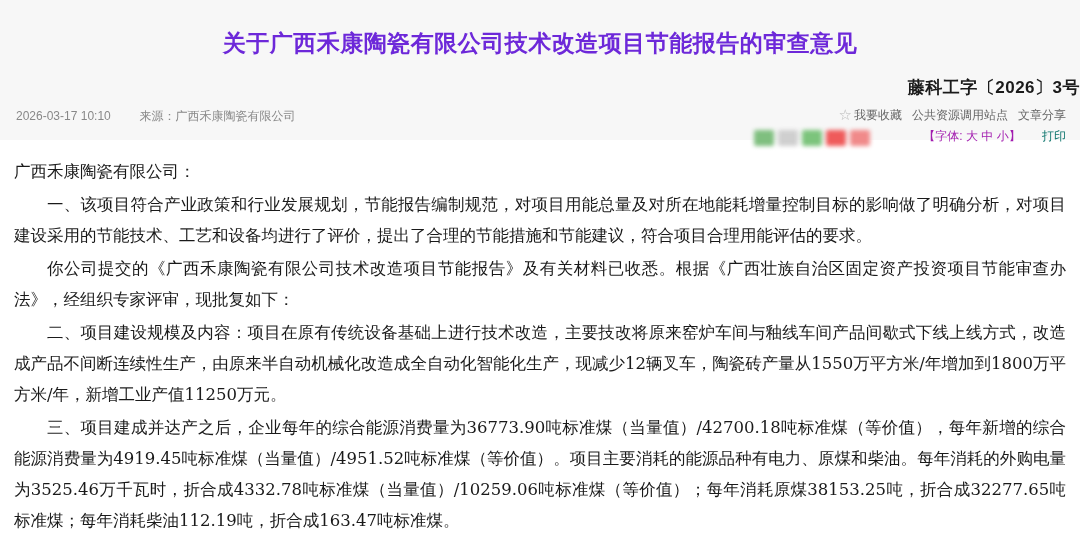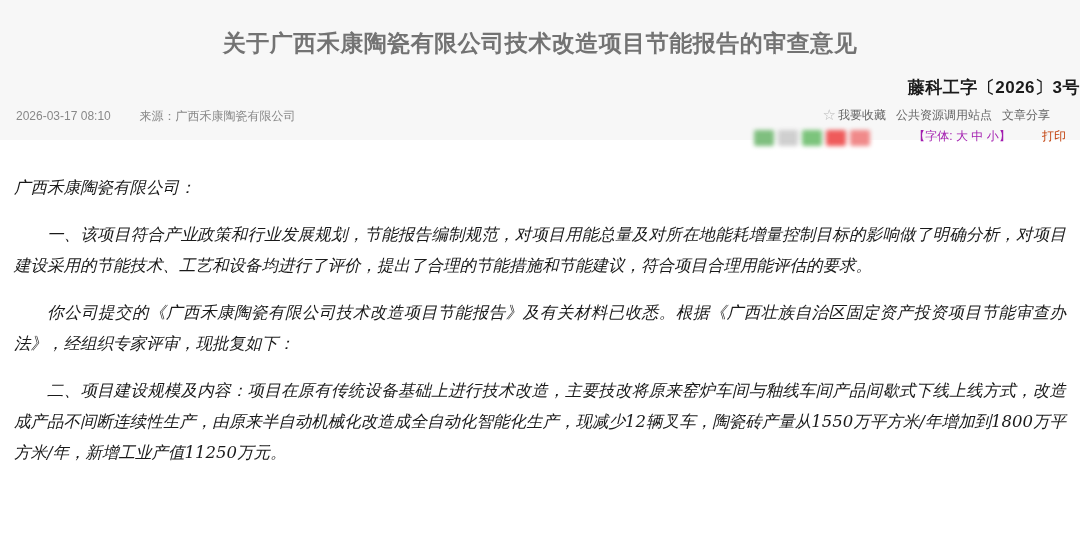--- a/index.html
+++ b/index.html
@@ -25,21 +25,21 @@
     background: #f7f7f7;
     padding: 18px 0 0 0;
     height: 140px;
     box-sizing: border-box;
     position: relative;
   }
   .doc-title {
     text-align: center;
     font-size: 23px;
     font-weight: bold;
-    color: #737373;
+    color: #6d28d9;
     letter-spacing: 0.5px;
     line-height: 34px;
     margin-top: 8px;
   }
   .doc-subtitle {
     text-align: right;
     font-size: 17px;
     font-weight: bold;
     color: #1a1a1a;
     margin-top: 16px;
@@ -60,21 +60,21 @@
     color: #888;
     line-height: 20px;
     white-space: nowrap;
   }
   .meta-left .sep {
     display: inline-block;
     width: 22px;
   }
   .meta-right {
     position: absolute;
-    right: 30px;
+    right: 14px;
     top: -2px;
     font-size: 12px;
     color: #666;
     line-height: 22px;
     white-space: nowrap;
     text-align: right;
   }
   .meta-right .star {
     color: #b9b9b9;
     font-size: 15px;
@@ -92,22 +92,22 @@
     right: 14px;
     top: 22px;
     font-size: 12px;
     color: #666;
     white-space: nowrap;
   }
   .font-row .fontsize {
     color: #a21caf;
   }
   .font-row .print {
-    margin-left: 28px;
-    color: #c2410c;
+    margin-left: 18px;
+    color: #0f766e;
     cursor: pointer;
   }
   
   .share-blobs {
     position: absolute;
     right: 210px;
     top: 24px;
     display: flex;
     gap: 4px;
     filter: blur(2.2px);
@@ -126,23 +126,22 @@
 
   
   .content {
     padding: 16px 14px 0 14px;
     font-size: 16.5px;
     line-height: 31px;
     color: #1a1a1a;
     font-family: "DejaVu Serif", "Liberation Serif", serif;
   }
   .content p {
-    margin: 16px 0 2px 0;
+    margin: 0 0 2px 0;
     text-align: justify;
-    font-style: italic;
   }
   .indent {
     text-indent: 2em;
   }
   .salutation {
     text-indent: 0;
     margin-bottom: 4px;
   }
 </style>
 </head>
@@ -150,21 +149,21 @@
 
 <div class="page">
 
   <div class="header-band">
 
     <div class="doc-title">关于广西禾康陶瓷有限公司技术改造项目节能报告的审查意见</div>
     <div class="doc-subtitle">藤科工字〔2026〕3号</div>
 
     <div class="meta-row">
       <div class="meta-left">
-        <span>2026-03-17 08:10</span>
+        <span>2026-03-17 10:10</span>
         <span class="sep"></span>
         <span>来源：</span><span>广西禾康陶瓷有限公司</span>
       </div>
 
       <div class="share-blobs">
         <span class="blob-a"></span>
         <span class="blob-b"></span>
         <span class="blob-c"></span>
         <span class="blob-d"></span>
         <span class="blob-e"></span>
@@ -179,15 +178,16 @@
         <span class="print">打印</span>
       </div>
     </div>
   </div>
 
   <div class="content">
     <p class="salutation">广西禾康陶瓷有限公司：</p>
     <p class="indent">一、该项目符合产业政策和行业发展规划，节能报告编制规范，对项目用能总量及对所在地能耗增量控制目标的影响做了明确分析，对项目建设采用的节能技术、工艺和设备均进行了评价，提出了合理的节能措施和节能建议，符合项目合理用能评估的要求。</p>
     <p class="indent">你公司提交的《广西禾康陶瓷有限公司技术改造项目节能报告》及有关材料已收悉。根据《广西壮族自治区固定资产投资项目节能审查办法》，经组织专家评审，现批复如下：</p>
     <p class="indent">二、项目建设规模及内容：项目在原有传统设备基础上进行技术改造，主要技改将原来窑炉车间与釉线车间产品间歇式下线上线方式，改造成产品不间断连续性生产，由原来半自动机械化改造成全自动化智能化生产，现减少12辆叉车，陶瓷砖产量从1550万平方米/年增加到1800万平方米/年，新增工业产值11250万元。</p>
+    <p class="indent">三、项目建成并达产之后，企业每年的综合能源消费量为36773.90吨标准煤（当量值）/42700.18吨标准煤（等价值），每年新增的综合能源消费量为4919.45吨标准煤（当量值）/4951.52吨标准煤（等价值）。项目主要消耗的能源品种有电力、原煤和柴油。每年消耗的外购电量为3525.46万千瓦时，折合成4332.78吨标准煤（当量值）/10259.06吨标准煤（等价值）；每年消耗原煤38153.25吨，折合成32277.65吨标准煤；每年消耗柴油112.19吨，折合成163.47吨标准煤。</p>
   </div>
 
 </div>
 
 </body></html>

